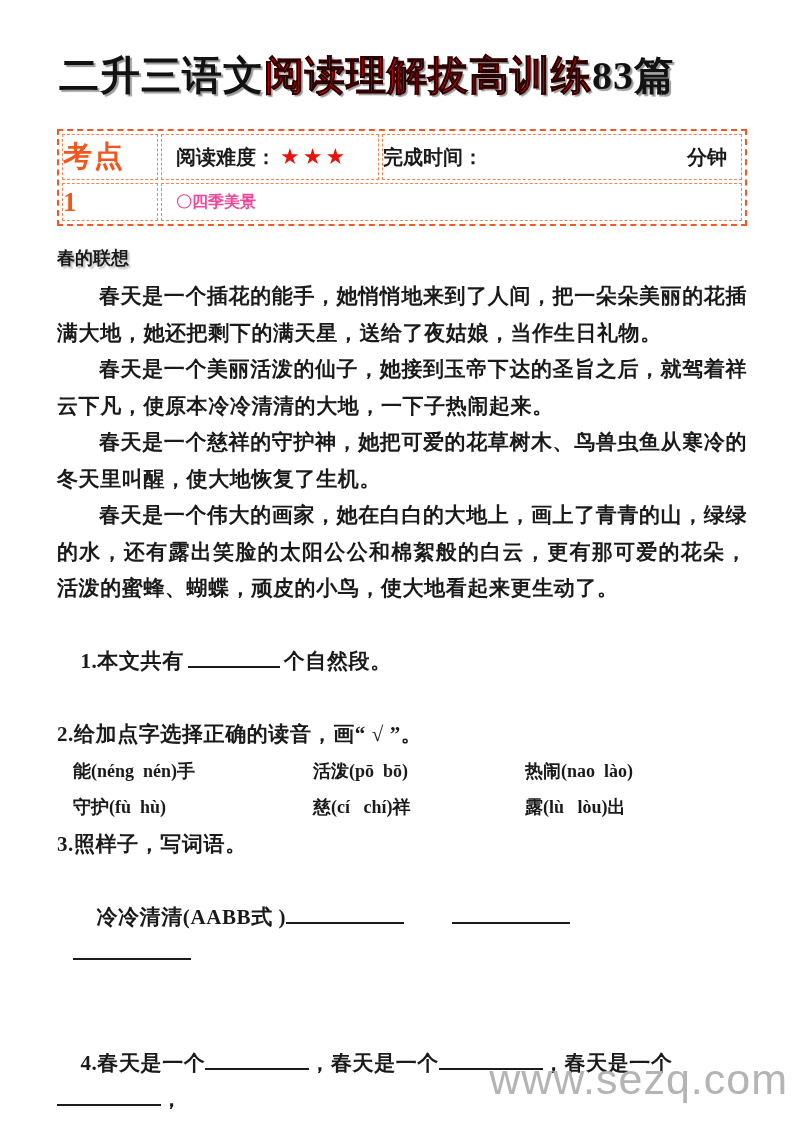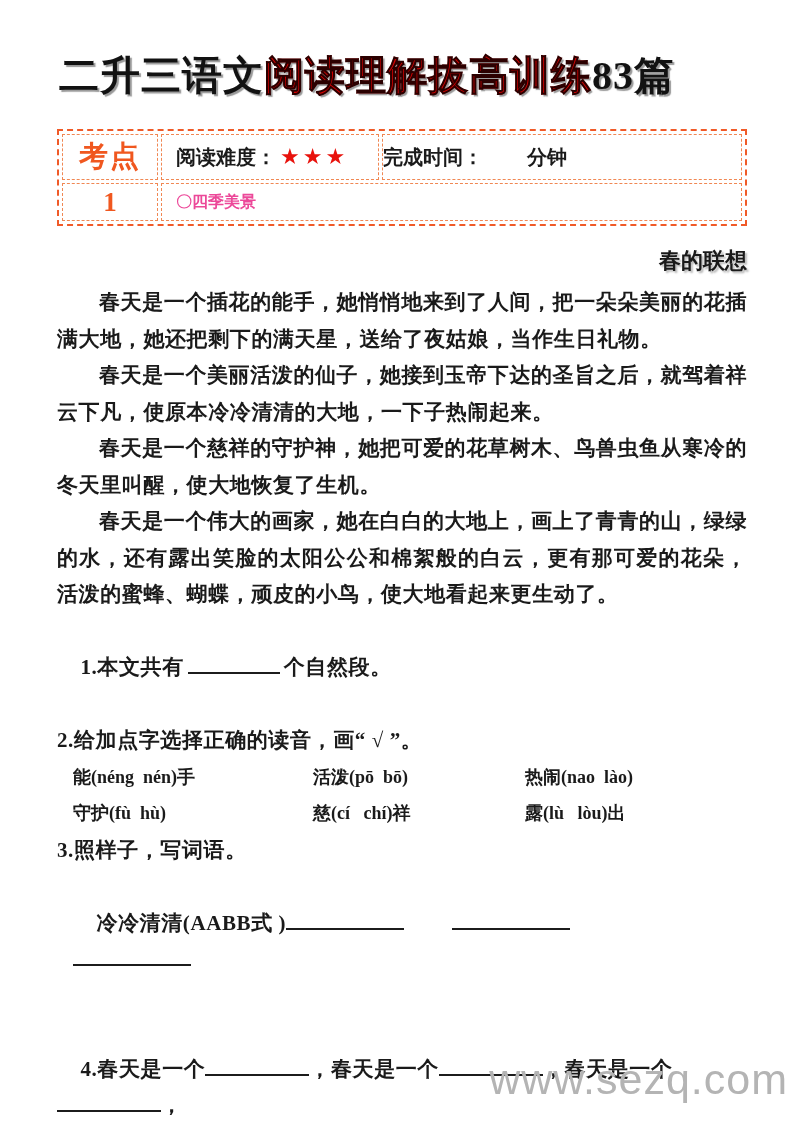--- a/index.html
+++ b/index.html
@@ -26,35 +26,35 @@
   
   .header-box{
     border:2px dashed #f05a28;
     padding:3px;
     margin-bottom:20px;
   }
   .hb-grid{ display:grid; grid-template-columns:96px 218px 1fr; grid-gap:3px; }
   .hb-cell{ border:1.5px dashed #f08753; display:flex; align-items:center; }
   .hb-row1{ height:44px; }
   .hb-row2{ height:36px; }
-  .cell-kaodian{ justify-content:center; }
+  .cell-kaodian{ }
   .kaodian-label{ color:#f0571f; font-size:29px; font-weight:700; letter-spacing:2px; }
   .kaodian-number{ color:#f0571f; font-size:27px; font-weight:700; }
   .cell-difficulty{ padding-left:14px; }
   .difficulty-label{ font-size:20px; font-weight:700; color:#1a1a1a; }
   .difficulty-stars{ font-size:22px; color:#e8120c; letter-spacing:3px; margin-left:4px; }
-  .cell-time{ justify-content:flex-start; padding-right:14px; }
+  .cell-time{ justify-content:space-between; padding-right:14px; }
   .time-label{ font-size:20px; font-weight:700; }
   .time-unit{ font-size:20px; font-weight:700; margin-left:44px; }
   .cell-topic{ grid-column:2 / 4; padding-left:14px; }
   .topic-label{ color:#ec4899; font-size:16px; font-weight:700;font-family:Liberation Mono, monospace; }
 
   
   .article-title{
-    text-align:right; font-size:22px; font-weight:700;
+    text-align:left; font-size:18px; font-weight:700;
     margin:14px 0 8px 0;
     text-shadow:2px 2px 2px #b9b9b9;
   }
   .para{
     font-size:21px; font-weight:700; line-height:36.5px;
     text-align:justify; text-indent:2em; letter-spacing:0.6px;
     margin:0;
   }
 
   

